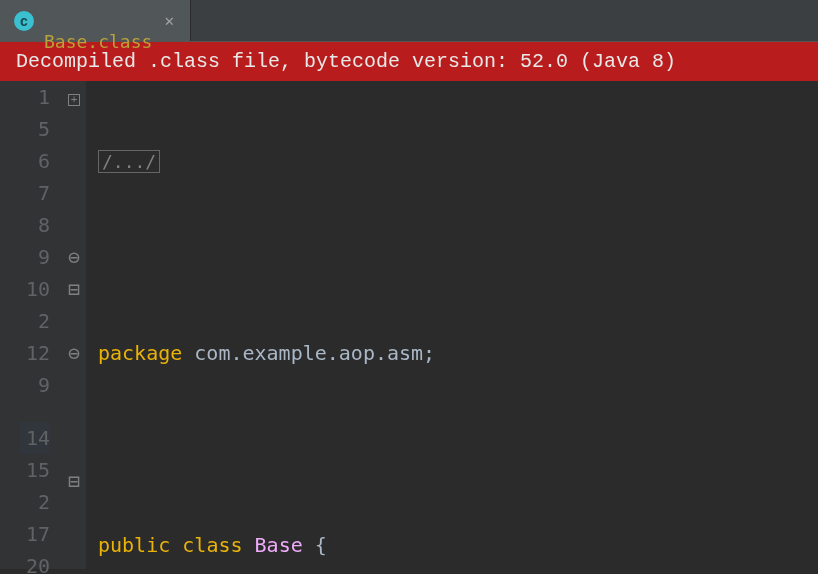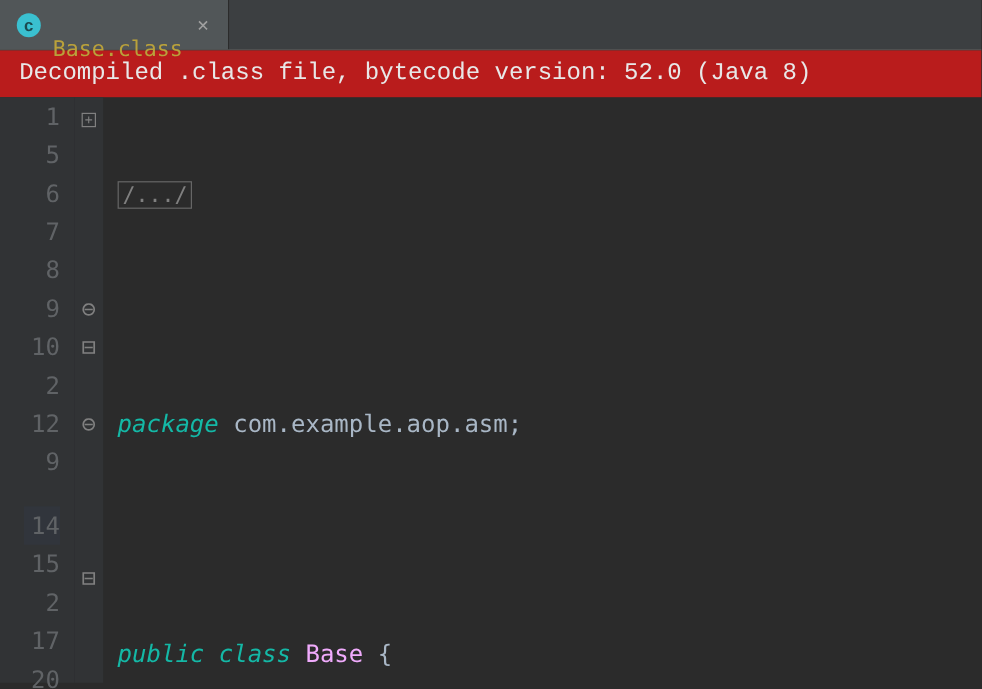--- a/index.html
+++ b/index.html
@@ -68,21 +68,21 @@
       text-align: center;
       user-select: none;
     }
     .fold-col div, .gutter div { height: 32px; }
     .code {
       padding-left: 12px;
       white-space: pre;
       position: relative;
     }
     .code-line { height: 32px; }
-    .kw { color: #14b8a6; font-style: italic; }
+    .kw { color: #eab308; }
     .id { color: #a9b7c6; }
     .cls { color: #f0abfc; }
     .punc { color: #a9b7c6; }
     .cmt { color: #808080; }
     .foldbox {
       border: 1px solid #666;
       padding: 0 3px;
       color: #808080;
       font-size: 18px;
     }

